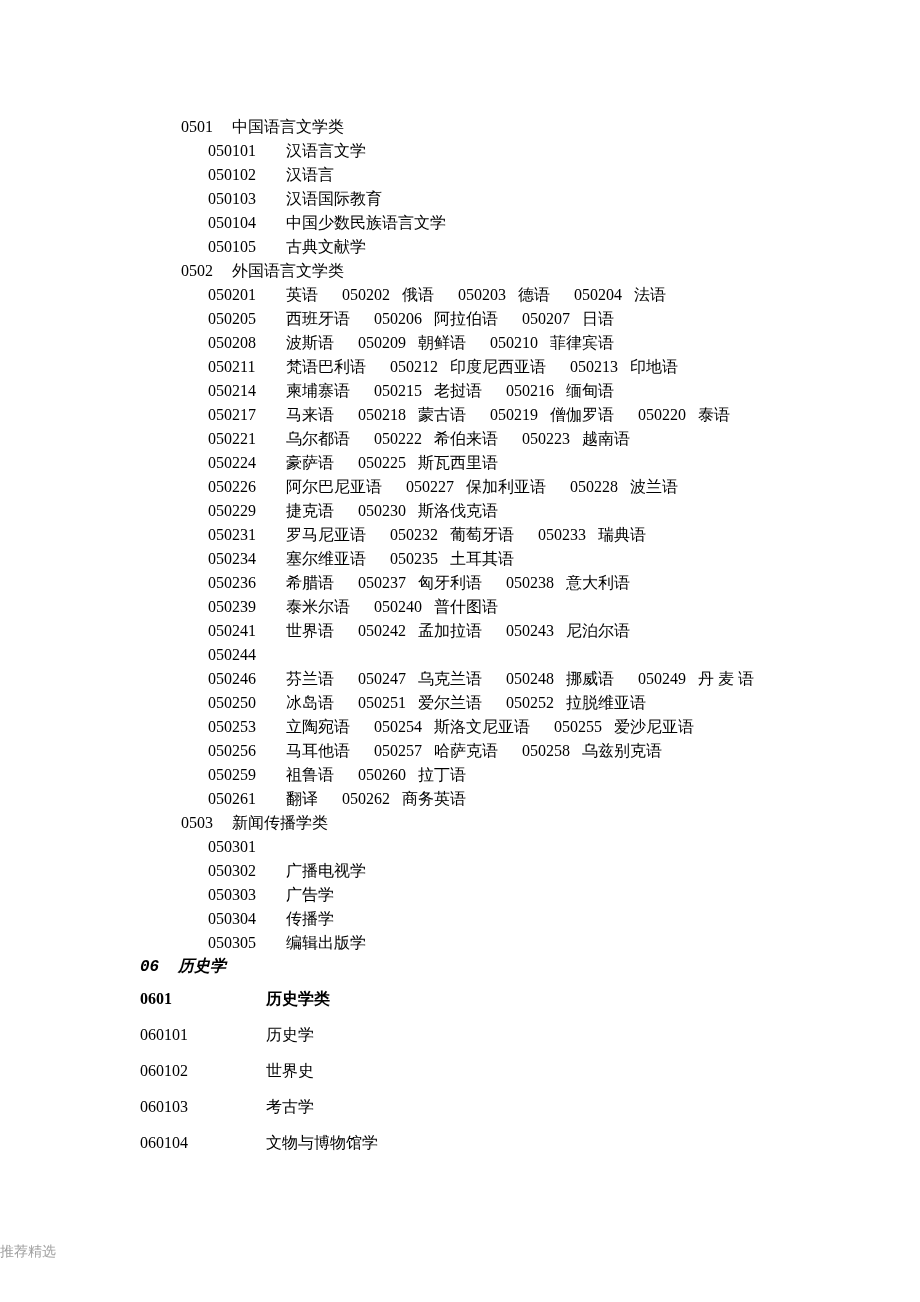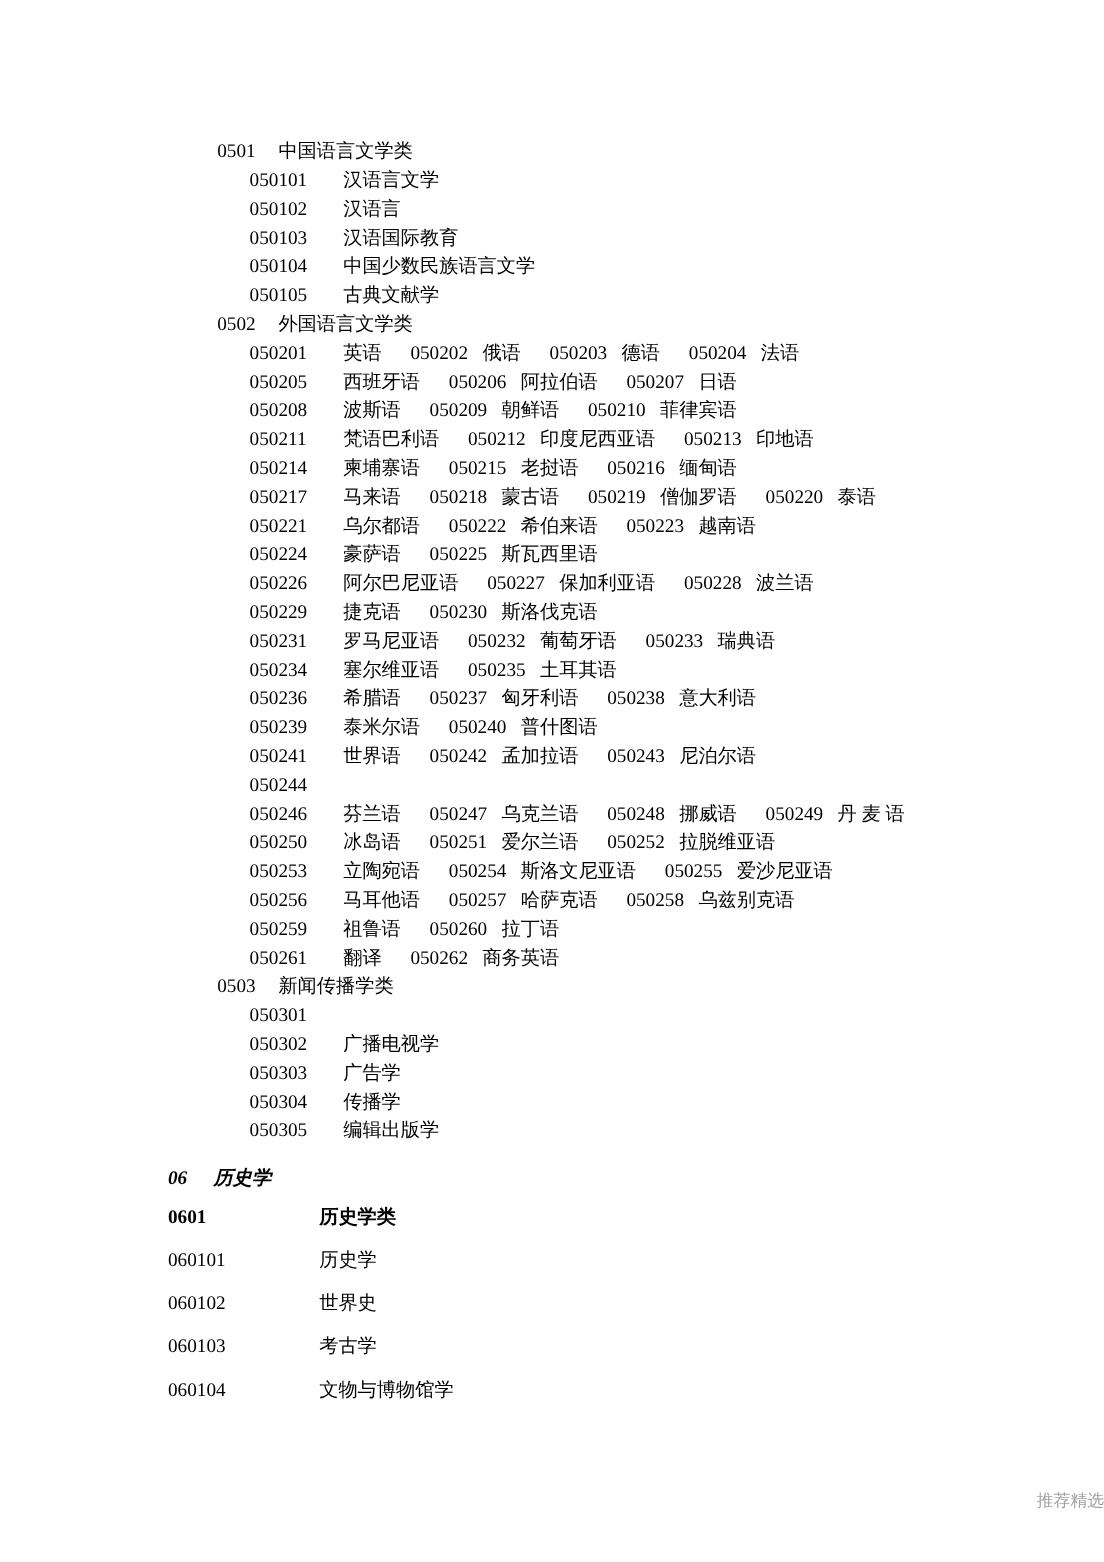--- a/index.html
+++ b/index.html
@@ -35,22 +35,22 @@
     display: flex;
     flex-wrap: wrap;
     gap: 0;
   }
   .item { white-space: pre; }
   .discipline-row {
     display: flex;
     font-style: italic;
     font-weight: bold;
     padding-left: 0px;
-    margin-top: 16px;
     margin-bottom: 8px;
+    font-family: Liberation Mono, monospace;
   }
   .disc-code { width: 38px; }
   .history-cat {
     display: flex;
     padding-left: 0px;
     margin-bottom: 12px;
   }
   .hc-code { width: 126px; font-weight: bold; }
   .hc-name { font-weight: bold; }
   .history-sub {
@@ -58,21 +58,21 @@
     padding-left: 0px;
     margin-bottom: 12px;
   }
   .hs-code { width: 126px; }
   .hs-name { }
   .footer {
     position: absolute;
     bottom: 40px;
     left: 0;
     width: 100%;
-    text-align: right;
+    text-align: left;
     font-size: 14px;
     color: #a0a0a0;
   }
 </style>
 </head>
 <body>
 
 <div class="page">
 
   <div id="content-block">

